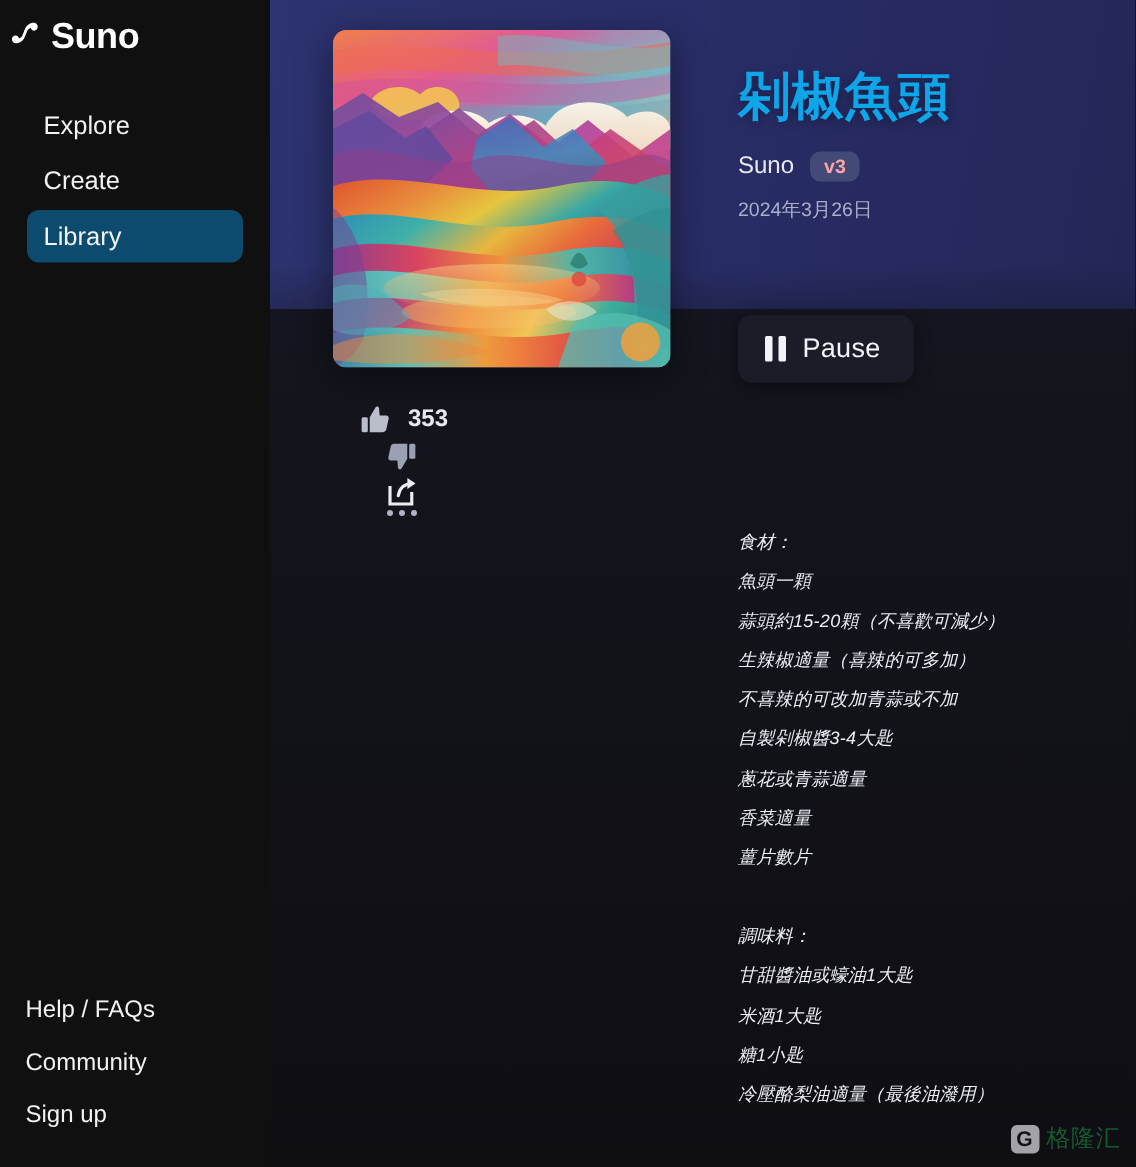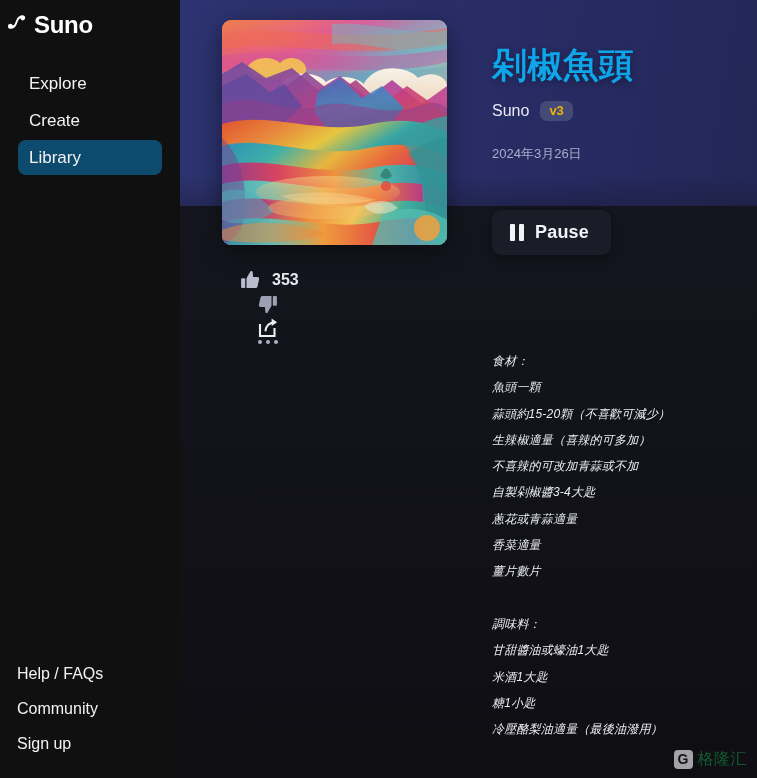--- a/index.html
+++ b/index.html
@@ -64,34 +64,34 @@
 
   
   #meta { position:absolute; left:312px; top:46px; width:250px; z-index:4; }
   #song-title {
     color:#0ea5e9; font-size:35px; font-weight:700; line-height:1.08;
     letter-spacing:.5px; text-shadow:0 2px 7px rgba(0,0,0,.35);
   }
   #meta-row { display:flex; align-items:center; gap:11px; margin-top:17px; }
   #genre { color:#e8e9f2; font-size:16px; }
   #version-badge {
-    background:#444a78; color:#eab308; font-size:13px; font-weight:600;
+    background:#444a78; color:#fca5a5; font-size:13px; font-weight:600;
     border-radius:7px; padding:3px 9px 4px; line-height:1;
   }
-  #date { color:#a9aec9; font-size:13px; margin-top:24px; }
+  #date { color:#a9aec9; font-size:13px; margin-top:10px; }
 
   
   #pause-btn {
     position:absolute; left:312px; top:210px; z-index:4;
     display:flex; align-items:center; gap:11px;
     background:#1a1c28; border:none; border-radius:9px;
     padding:12px 22px 12px 18px; cursor:pointer;
     box-shadow:0 3px 12px rgba(0,0,0,.4);
   }
-  #pause-label { color:#f3f4f8; font-size:18px; font-weight:700; letter-spacing:.2px; }
+  #pause-label { color:#f3f4f8; font-size:18px; font-weight:400; letter-spacing:.2px; }
   .pause-bars { display:flex; gap:4px; }
   .pause-bars i { display:block; width:5px; height:17px; background:#f2f3f7; border-radius:1px; }
 
   
   #actions {
     position:absolute; left:58px; top:268px; z-index:4;
     display:flex; align-items:center; gap:0;flex-direction:column;
   }
   .act { display:flex; align-items:center; cursor:pointer; }
   .act svg { display:block; }

